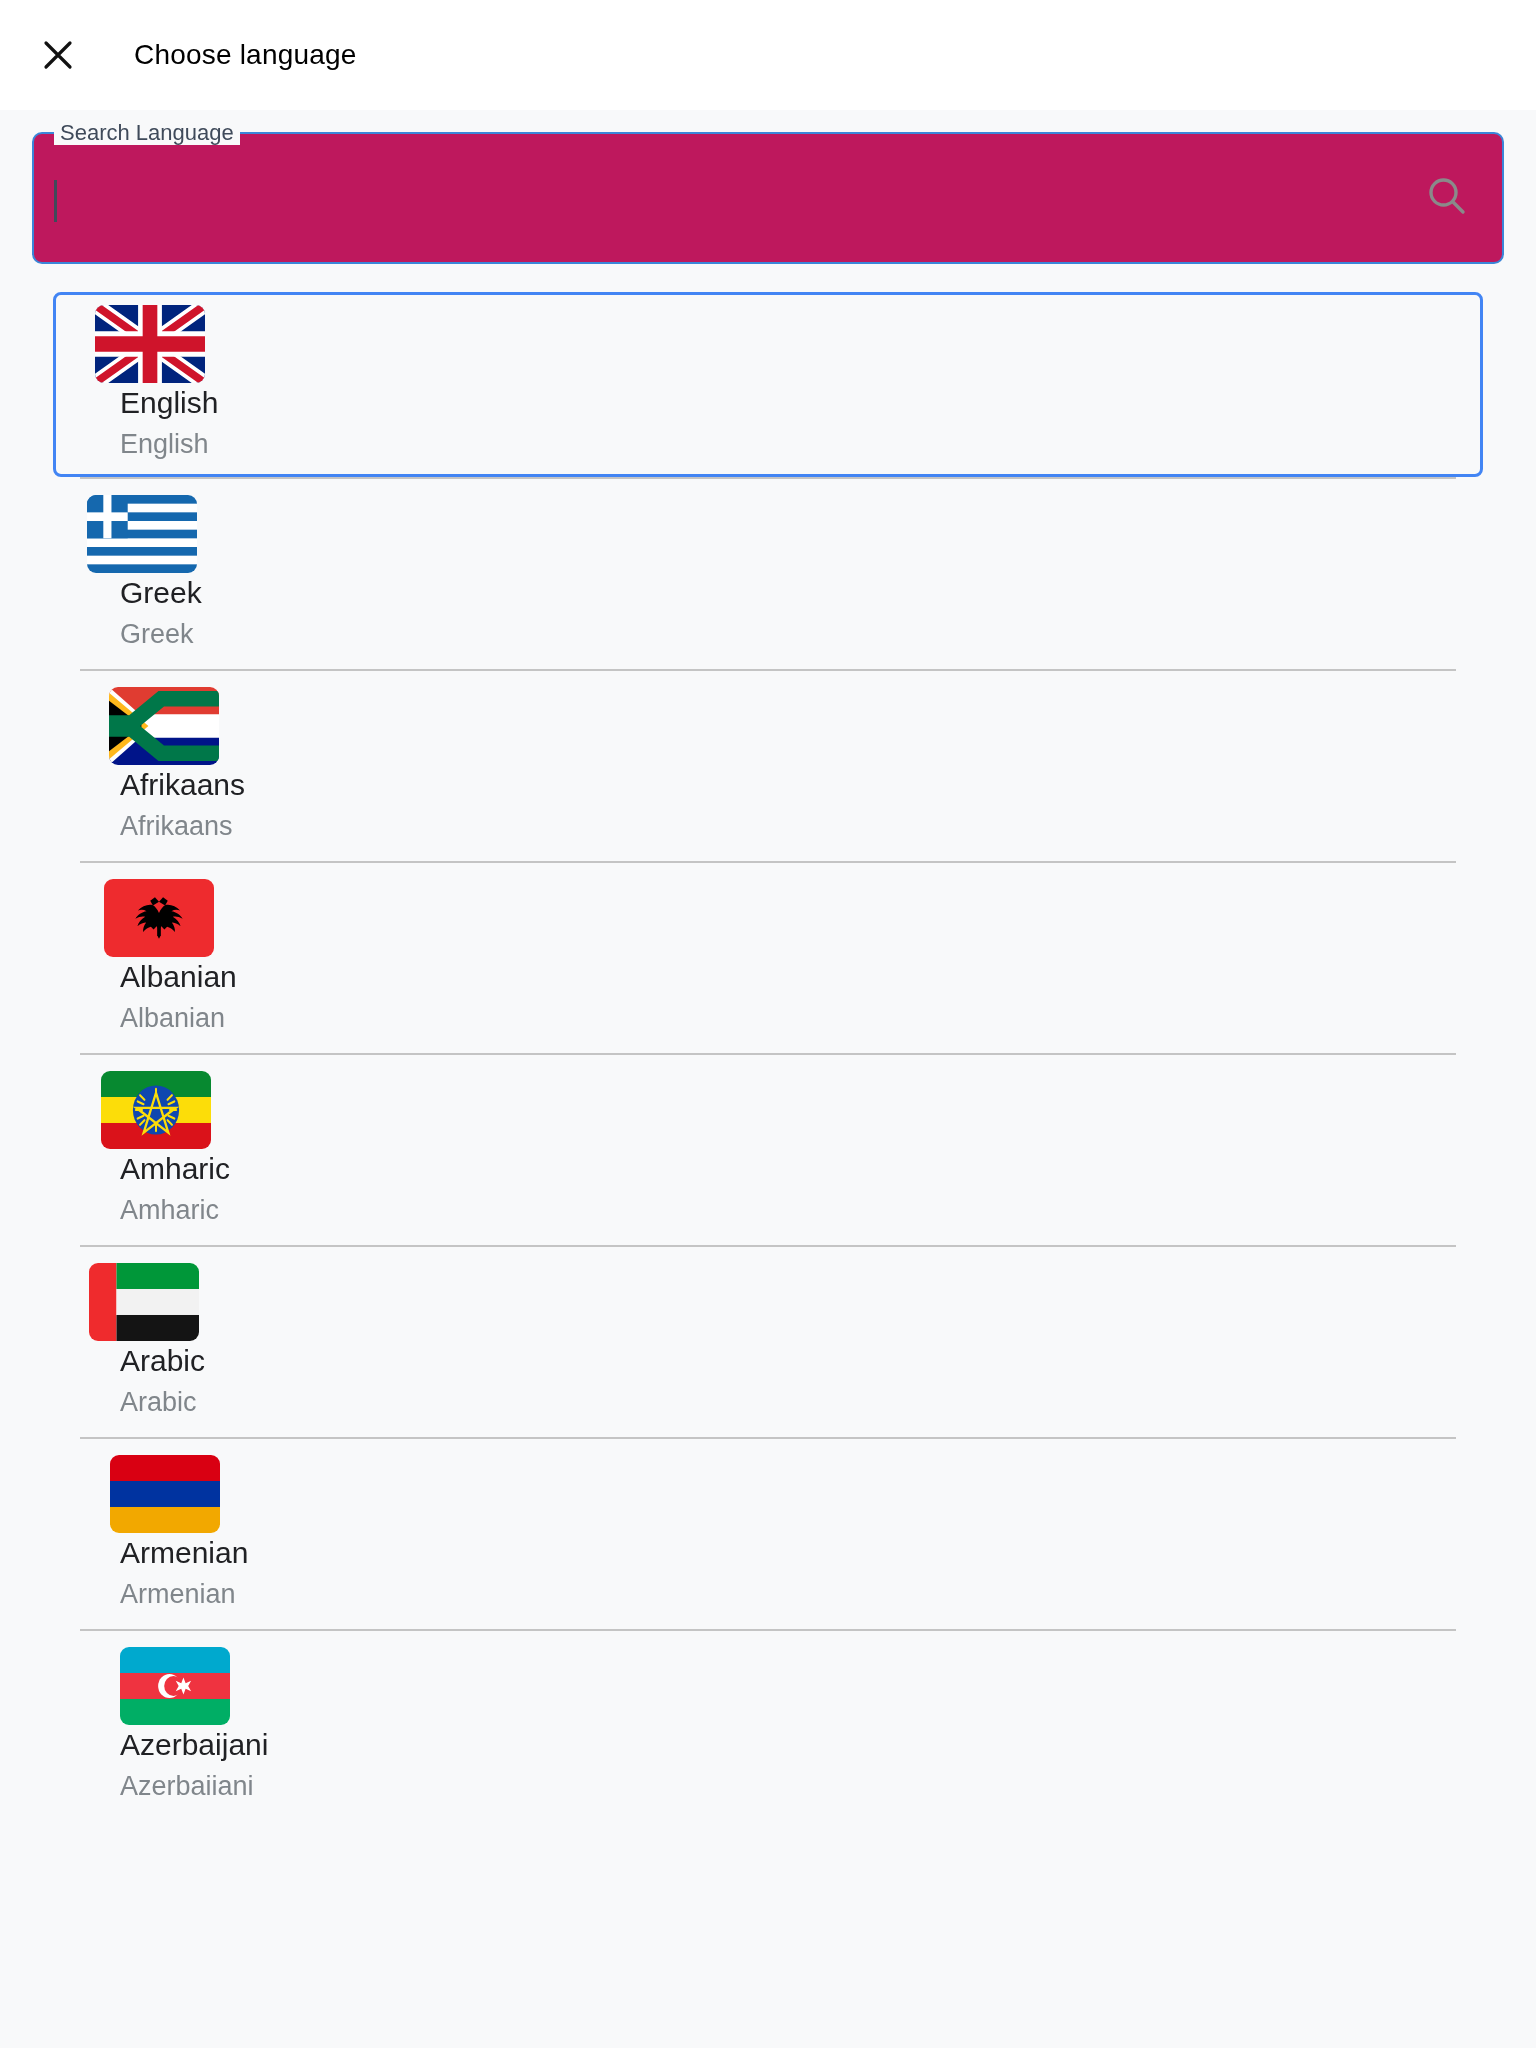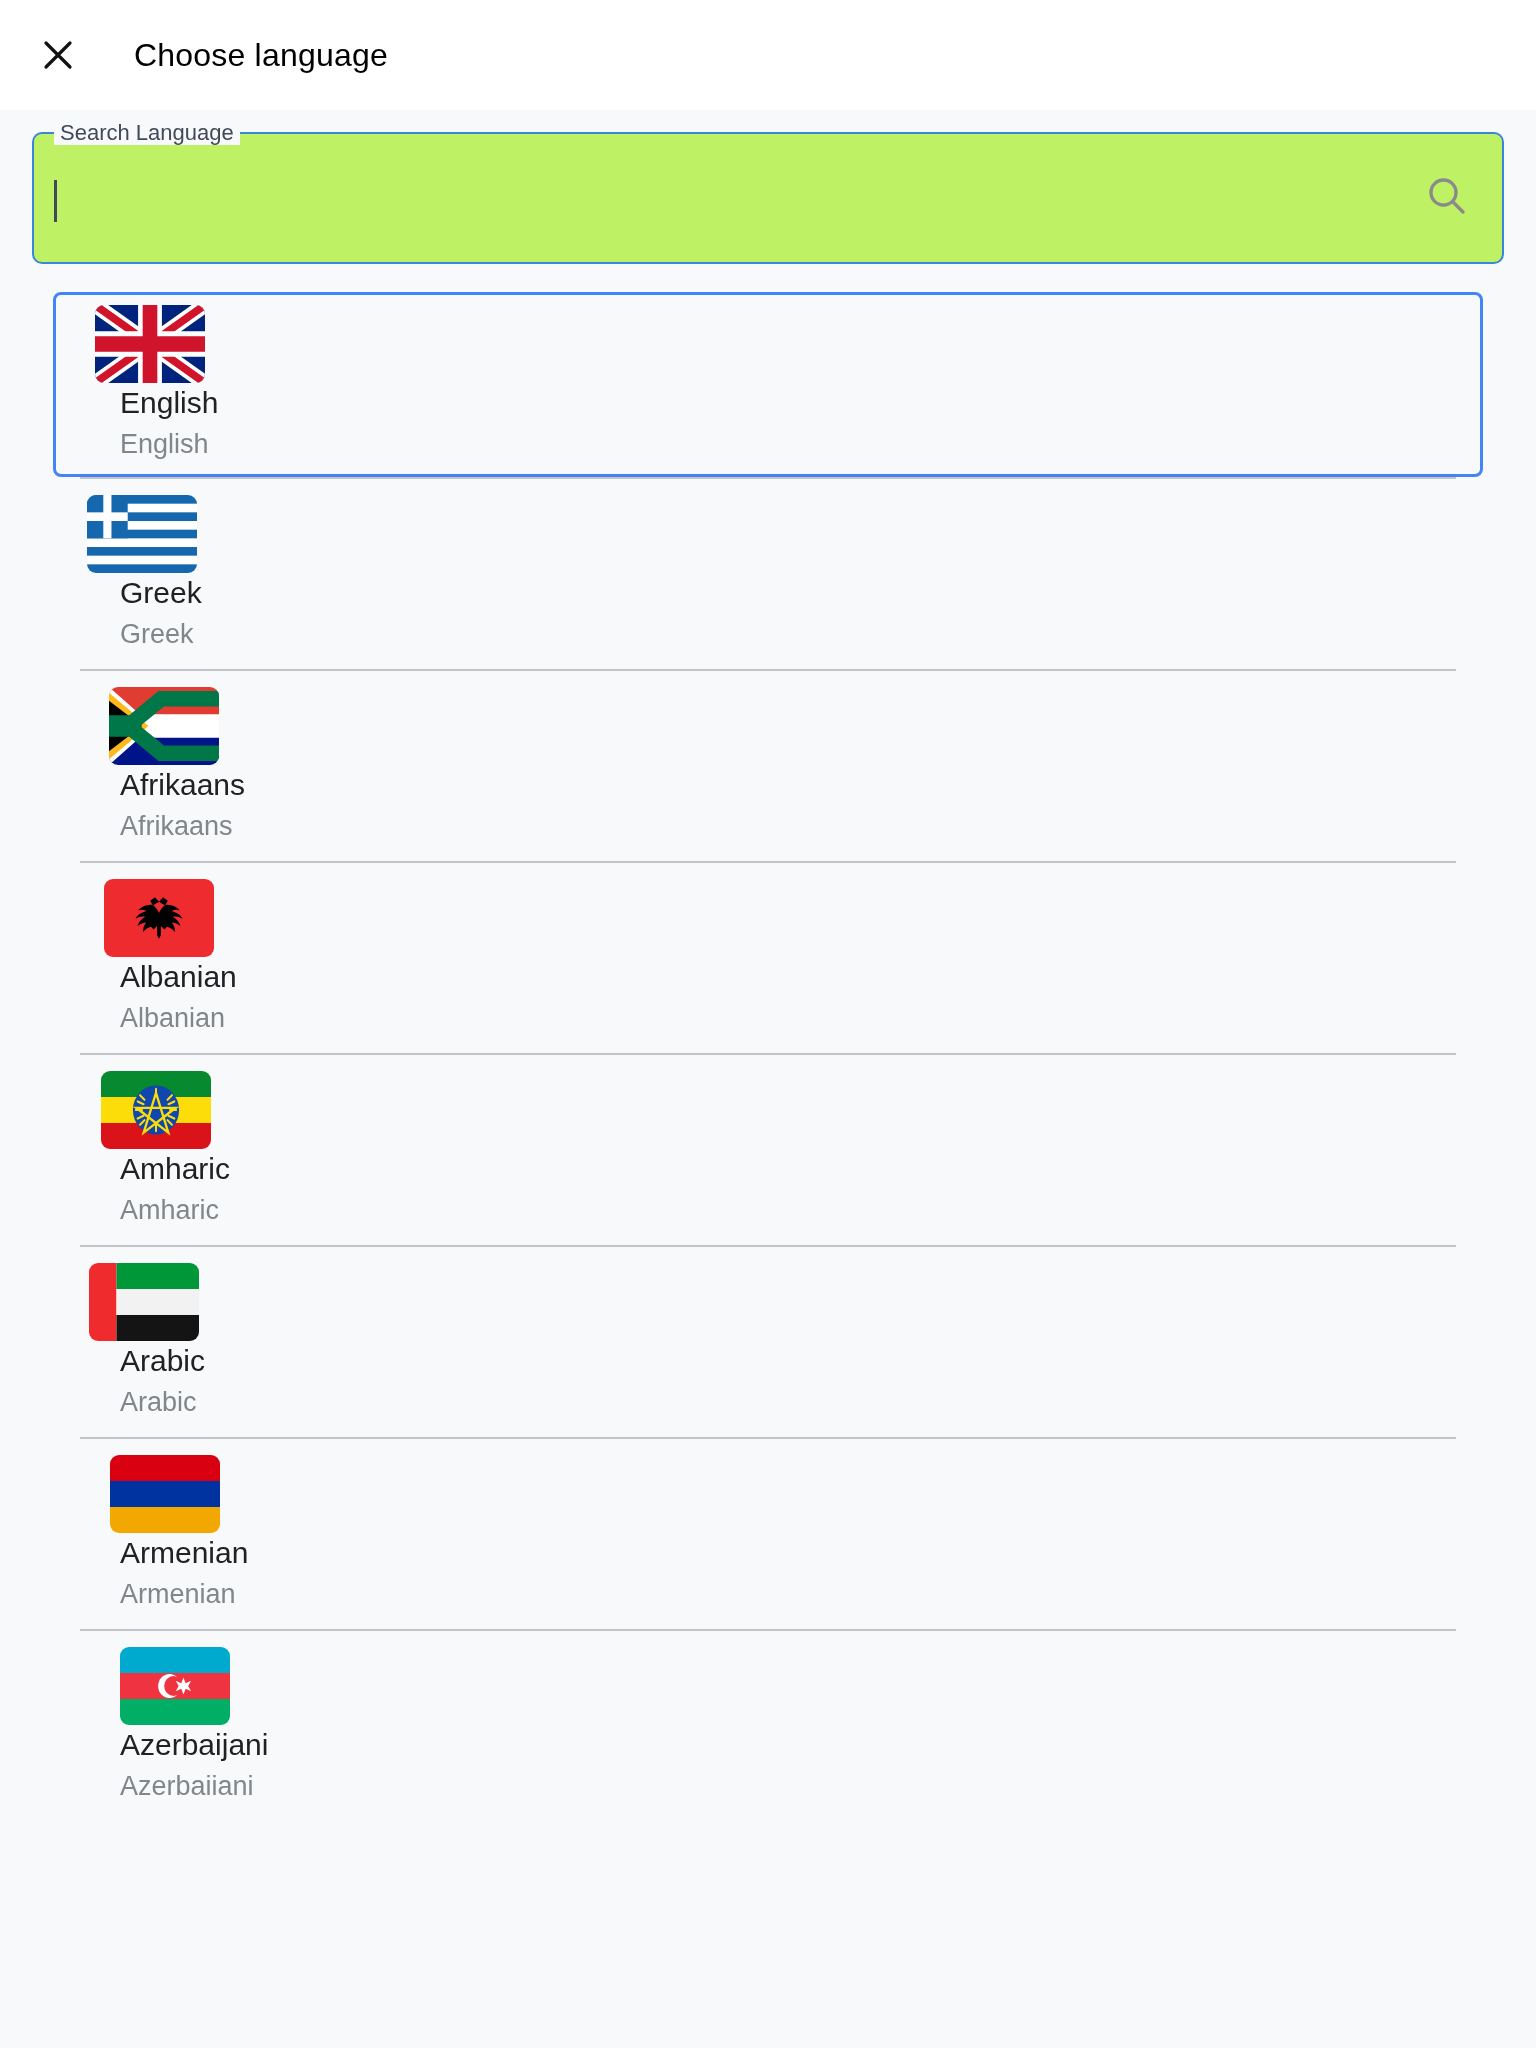--- a/index.html
+++ b/index.html
@@ -28,39 +28,39 @@
     width: 56px;
     height: 56px;
     display: flex;
     align-items: center;
     justify-content: center;
     cursor: pointer;
     flex: none;
   }
   .close-btn svg { display: block; }
   .appbar-title {
-    font-size: 32px;
+    font-size: 28px;
     color: #000000;
     margin-left: 48px;
     letter-spacing: 0.2px;
     white-space: nowrap;
   }
 
   
   .search-wrap {
     padding: 22px 32px 0 32px;
     box-sizing: border-box;
   }
   .search-field {
     position: relative;
     height: 132px;
     border: 2px solid #3b86d8;
     border-radius: 10px;
     box-sizing: border-box;
-    background: #bef264;
+    background: #be185d;
     display: flex;
     align-items: center;
   }
   .search-legend {
     position: absolute;
     top: -13px;
     left: 20px;
     background: #f8f9fa;
     padding: 0 6px;
     font-size: 22px;

